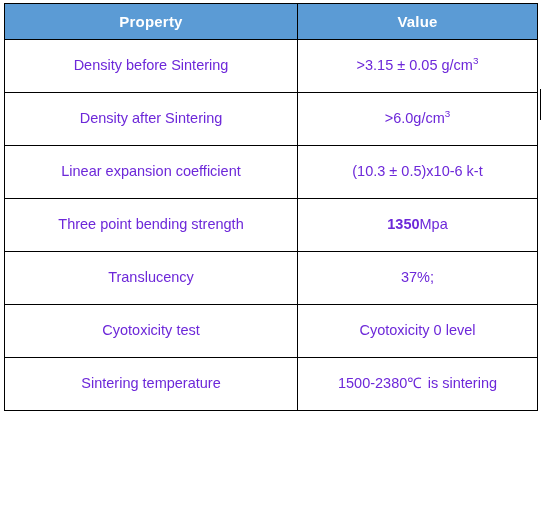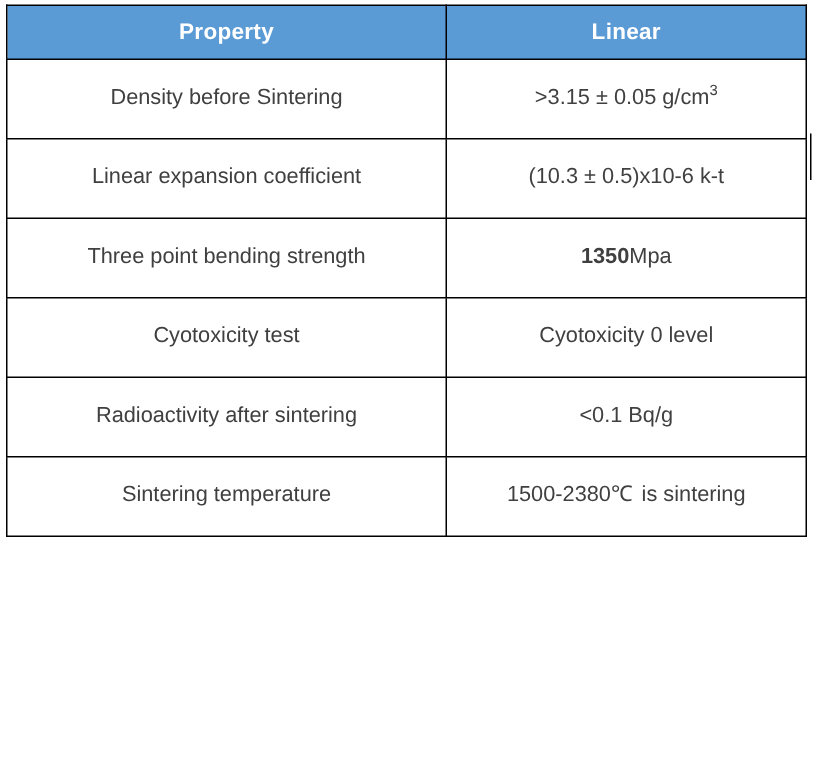--- a/index.html
+++ b/index.html
@@ -35,21 +35,21 @@
   }
 
   .spec-table col.col-property { width: 293px; }
   .spec-table col.col-value    { width: 240px; }
 
   .spec-table th,
   .spec-table td {
     border: 1px solid #000000;
     text-align: center;
     vertical-align: middle;
-    color: #404040;
+    color: #6d28d9;
     padding: 0 6px;
   }
 
   
   .spec-table thead th {
     height: 35px;
     background: #5B9BD5;
     color: #ffffff;
     font-size: 15px;
     font-weight: bold;
@@ -104,52 +104,56 @@
 <div class="page">
 
   <table class="spec-table">
     <colgroup>
       <col class="col-property">
       <col class="col-value">
     </colgroup>
     <thead>
       <tr>
         <th>Property</th>
-        <th>Linear</th>
+        <th>Value</th>
       </tr>
     </thead>
     <tbody>
 
       <tr>
         <td class="property-cell">Density before Sintering</td>
         <td class="value-cell"><span>&gt;3.15 ±  0.05 g/cm</span><sup>3</sup></td>
       </tr>
 
+      <tr>
+        <td class="property-cell">Density after Sintering</td>
+        <td class="value-cell"><span>&gt;6.0g/cm</span><sup>3</sup></td>
+      </tr>
 
       <tr>
         <td class="property-cell">Linear expansion coefficient</td>
         <td class="value-cell">(10.3  ± 0.5)x10-6 k-t</td>
       </tr>
 
       <tr>
         <td class="property-cell">Three point bending strength</td>
         <td class="value-cell"><span class="strong-num">1350</span><span>Mpa</span></td>
       </tr>
 
+      <tr>
+        <td class="property-cell">Translucency</td>
+        <td class="value-cell">37%;</td>
+      </tr>
 
 
       <tr>
         <td class="property-cell">Cyotoxicity test</td>
         <td class="value-cell">Cyotoxicity 0 level</td>
       </tr>
 
-      <tr>
-        <td class="property-cell">Radioactivity after sintering</td>
-        <td class="value-cell">&lt;0.1  Bq/g</td>
-      </tr>
 
       <tr>
         <td class="property-cell">Sintering temperature</td>
         <td class="value-cell"><span>1500-2380</span><span class="degc-glyph">℃</span><span class="nbsp-gap"></span><span>is sintering</span></td>
       </tr>
 
     </tbody>
   </table>
 
   <div class="edge-rule"></div>

